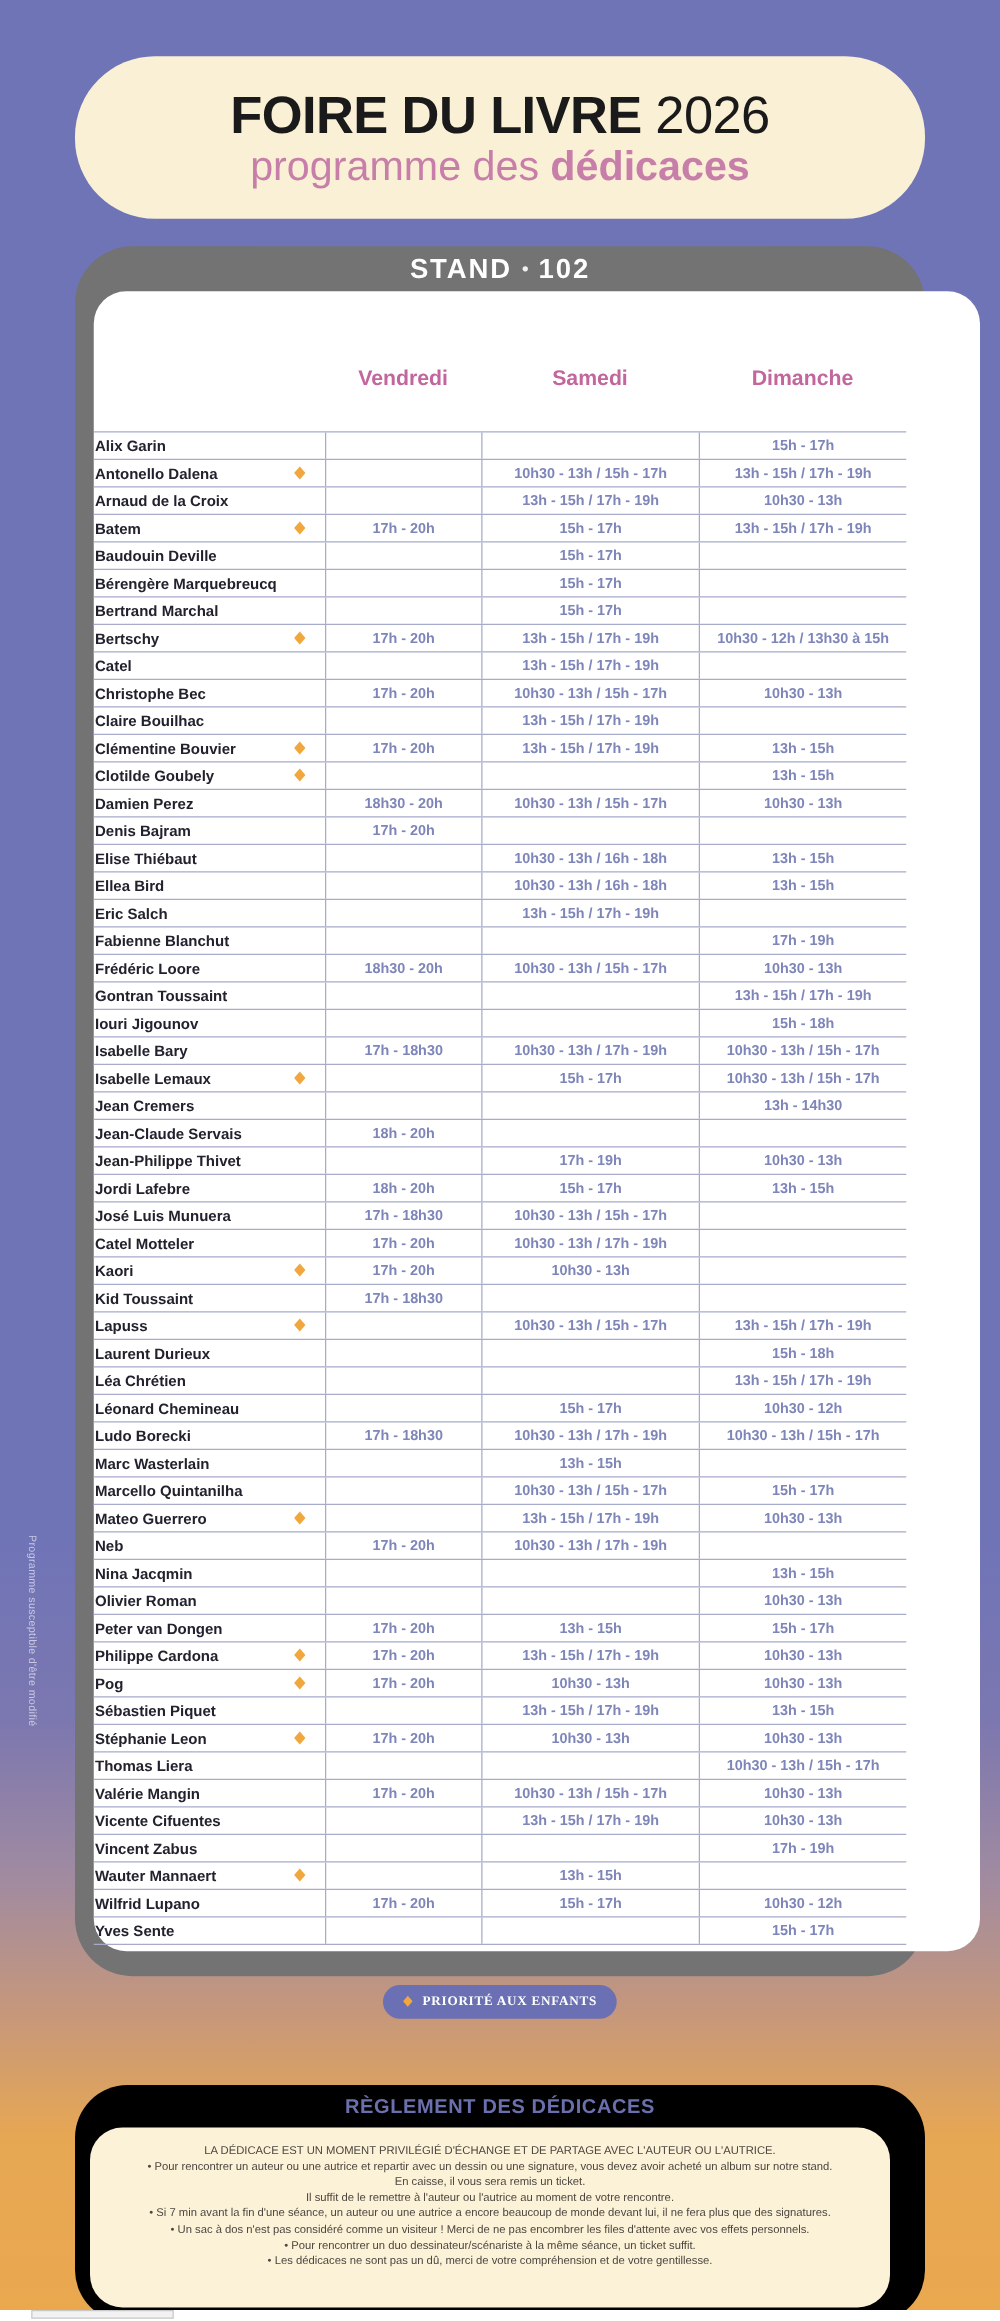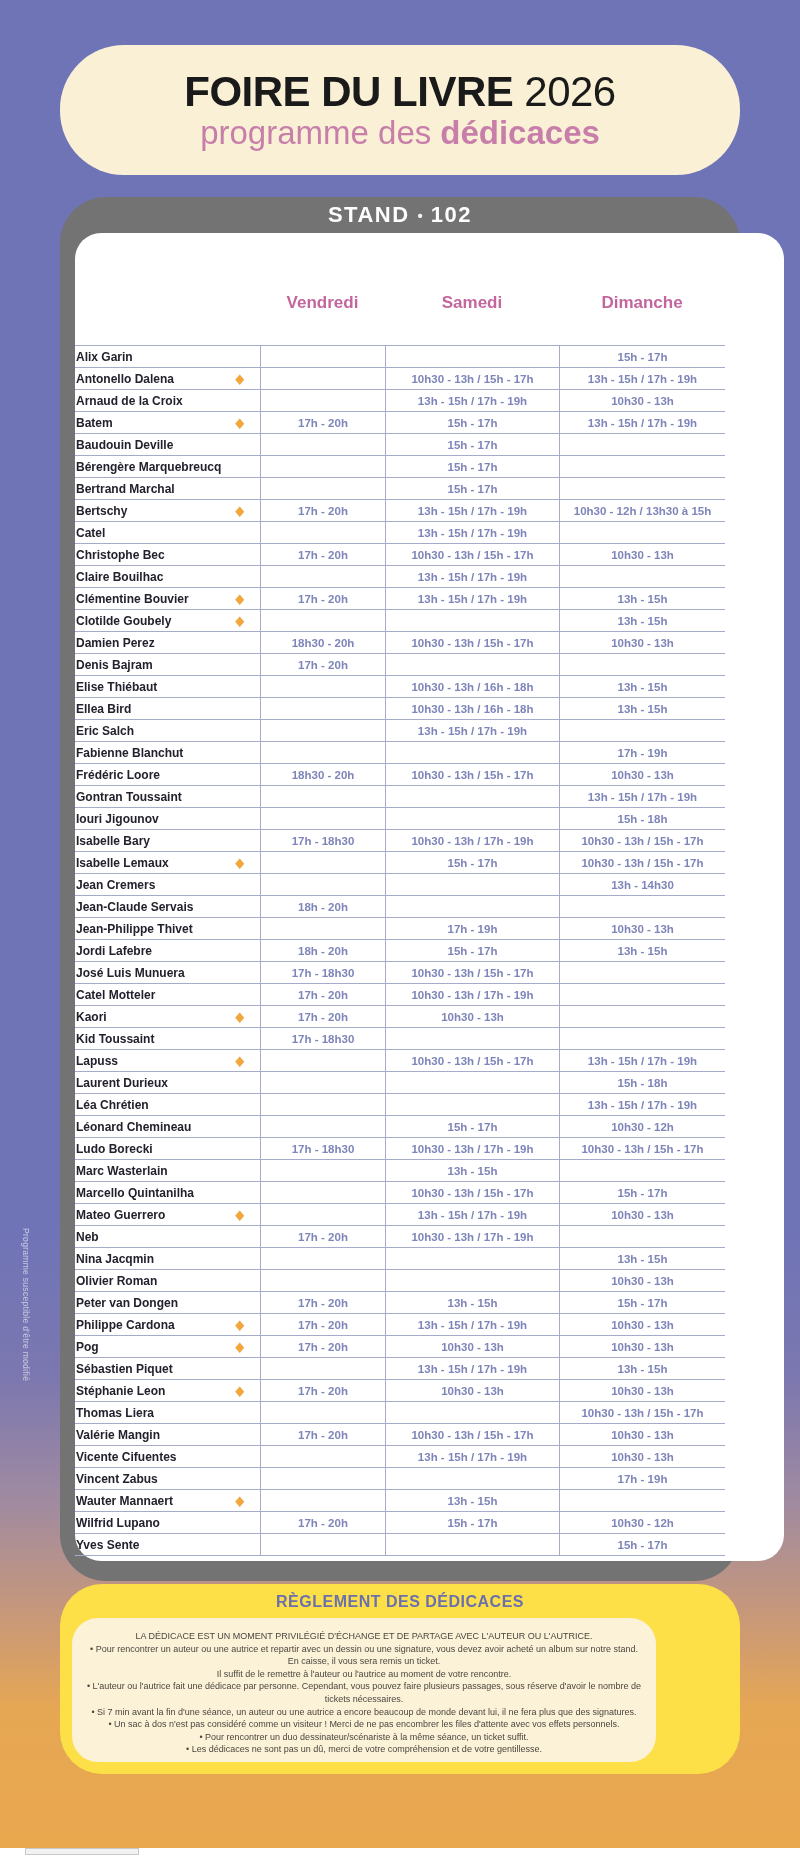--- a/index.html
+++ b/index.html
@@ -75,29 +75,29 @@
   .badge {
     position:absolute; top:1588px; left:50%; transform:translateX(-50%);
     height:27px; padding:0 16px; background:#6A70B3; border-radius:14px;
     display:flex; align-items:center; gap:8px;
   }
   .badge .diamond { font-size:10px; }
   .badge-label { color:#FFFFFF; font-size:10.5px; font-weight:700; letter-spacing:0.6px; white-space:nowrap;font-family:Liberation Serif, serif; }
 
   
   .rules-card {
-    position:absolute; left:60px; top:1584px; width:680px; height:190px;
-    background:#fde047; border-radius:42px;
+    position:absolute; left:60px; top:1668px; width:680px; height:190px;
+    background:#000000; border-radius:42px;
   }
   .rules-title {
     margin-top:9px; text-align:center;
     font-size:16px; font-weight:800; color:#6A6FAE; letter-spacing:0.5px;
   }
   .rules-box {
-    position:absolute; left:12px; top:34px; width:584px; height:144px;
+    position:absolute; left:12px; top:34px; width:640px; height:144px;
     background:#FCF2D8; border-radius:26px; box-sizing:border-box;
     padding:12px 8px 0 8px;
   }
   .rule-line {
     text-align:center; font-size:9px; line-height:12.6px;
     color:#4B463F; font-weight:500;
   }
 
   
   .side-note {
@@ -602,21 +602,20 @@
   <span class="badge-label">PRIORITÉ AUX ENFANTS</span>
 </div>
 
 <div class="rules-card">
   <div class="rules-title">RÈGLEMENT DES DÉDICACES</div>
   <div class="rules-box">
       <div class="rule-line">LA DÉDICACE EST UN MOMENT PRIVILÉGIÉ D'ÉCHANGE ET DE PARTAGE AVEC L'AUTEUR OU L'AUTRICE.</div>
       <div class="rule-line">• Pour rencontrer un auteur ou une autrice et repartir avec un dessin ou une signature, vous devez avoir acheté un album sur notre stand.</div>
       <div class="rule-line">En caisse, il vous sera remis un ticket.</div>
       <div class="rule-line">Il suffit de le remettre à l'auteur ou l'autrice au moment de votre rencontre.</div>
-      <div class="rule-line">• L'auteur ou l'autrice fait une dédicace par personne. Cependant, vous pouvez faire plusieurs passages, sous réserve d'avoir le nombre de tickets nécessaires.</div>
       <div class="rule-line">• Si 7 min avant la fin d'une séance, un auteur ou une autrice a encore beaucoup de monde devant lui, il ne fera plus que des signatures.</div>
       <div class="rule-line">• Un sac à dos n'est pas considéré comme un visiteur ! Merci de ne pas encombrer les files d'attente avec vos effets personnels.</div>
       <div class="rule-line">• Pour rencontrer un duo dessinateur/scénariste à la même séance, un ticket suffit.</div>
       <div class="rule-line">• Les dédicaces ne sont pas un dû, merci de votre compréhension et de votre gentillesse.</div>
     </div>
 </div>
 
 <div class="side-note">Programme susceptible d'être modifié</div>
 
 <div class="bottom-strip">

